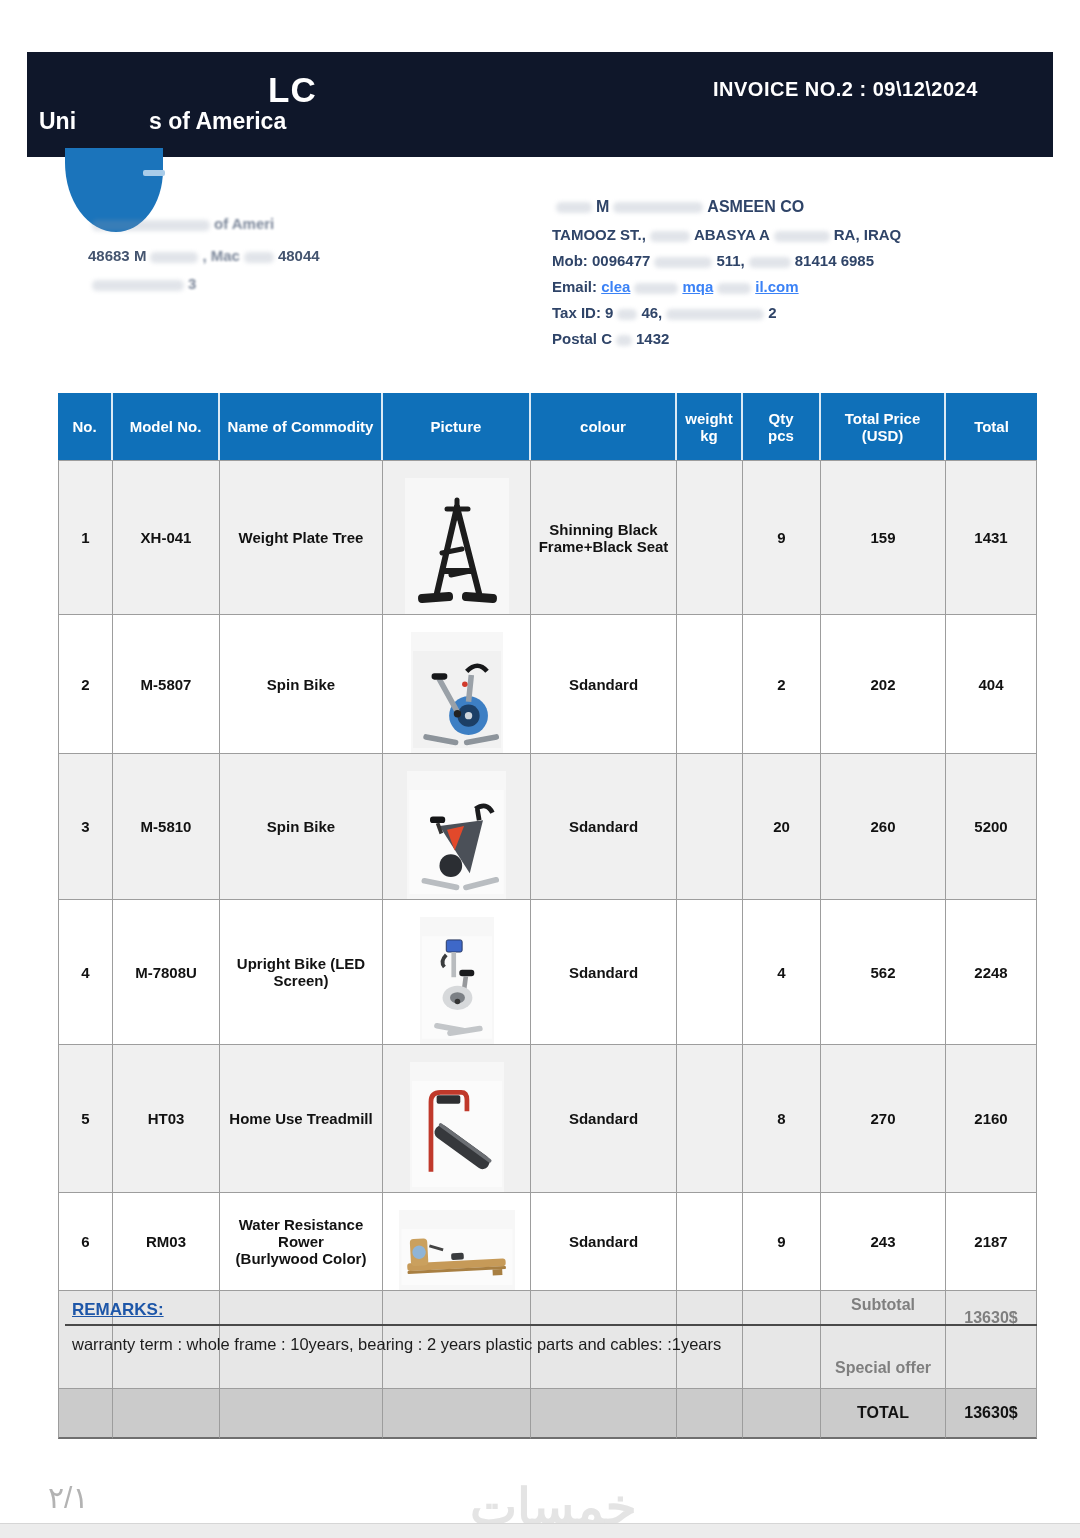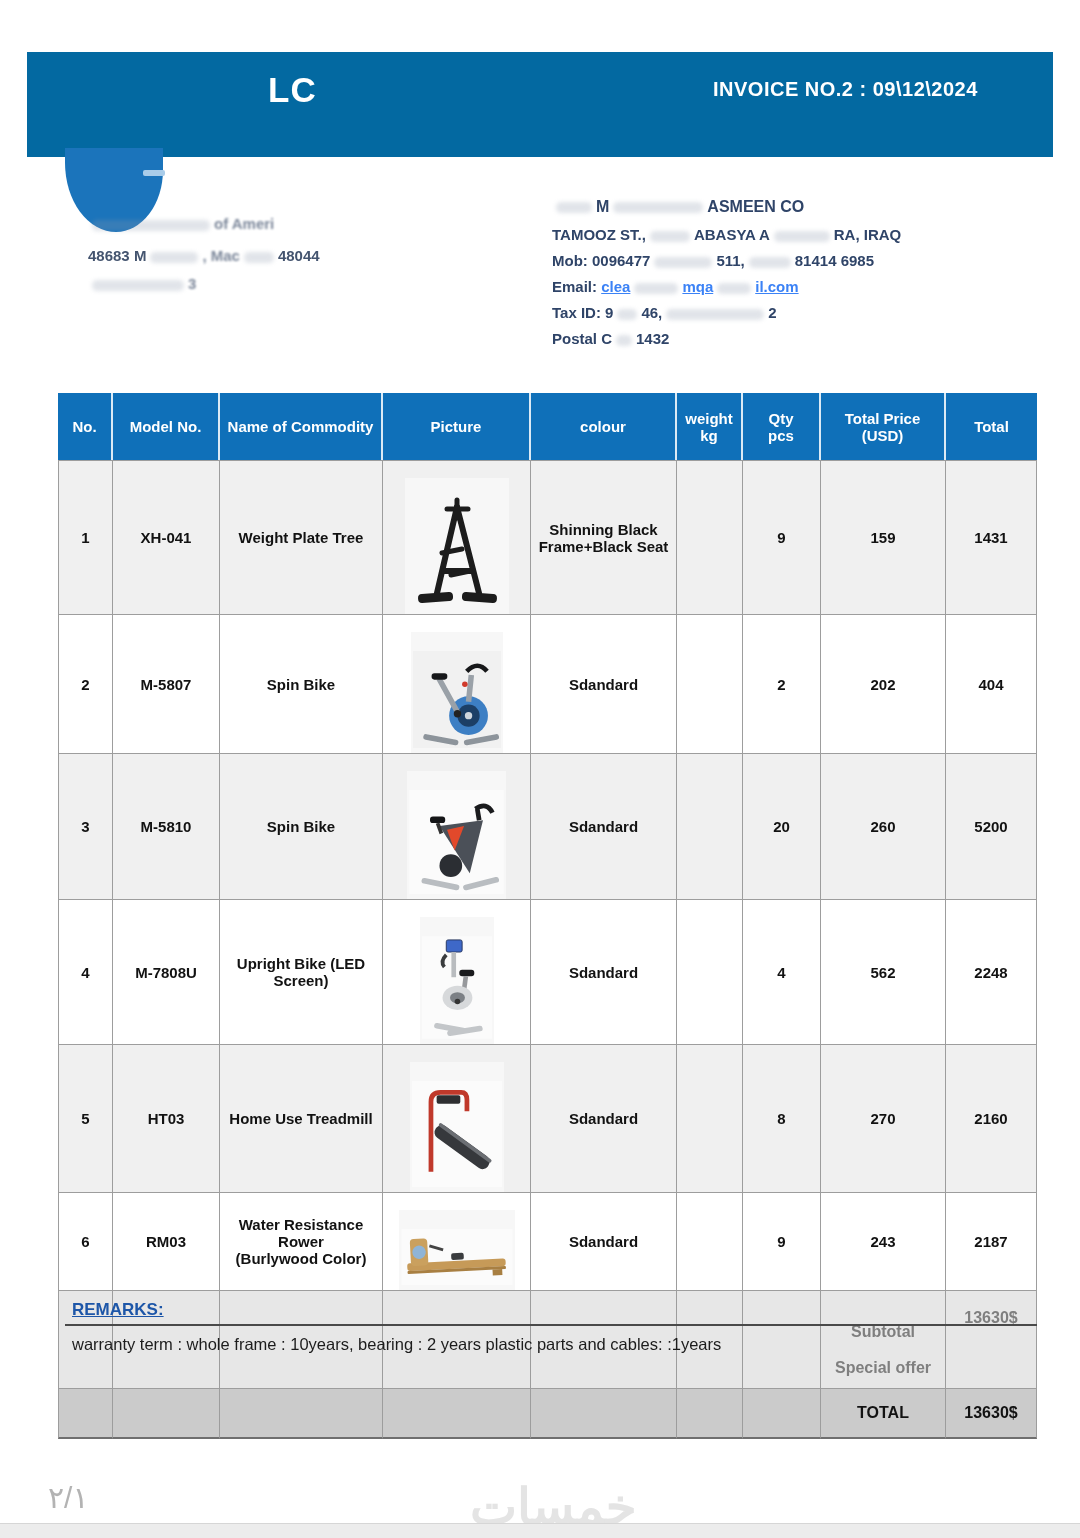--- a/index.html
+++ b/index.html
@@ -5,21 +5,21 @@
   * { margin:0; padding:0; box-sizing:border-box; }
   html,body { background:#fff; }
   body { font-family:"Liberation Sans", sans-serif; }
   .page {
     position:relative; width:1080px; height:1538px; background:#ffffff;
     overflow:hidden; margin:0 auto;
   }
   
   .band {
     position:absolute; left:27px; top:52px; width:1026px; height:105px;
-    background:#0369a1; color:#fff;
+    background:#0f172a; color:#fff;
   }
   .band-company { position:absolute; left:241px; top:18px; font-size:35px; font-weight:800; letter-spacing:1px; }
   .band-sub { position:absolute; top:56px; left:0; width:100%; height:30px; font-size:23px; font-weight:800; }
   .band-sub .f1 { position:absolute; left:12px; }
   .band-sub .f2 { position:absolute; left:122px; }
   .band-invoice { position:absolute; left:686px; top:26px; font-size:20px; font-weight:600; letter-spacing:.5px; }
   .band-blob {
     position:absolute; left:38px; top:96px; width:98px; height:84px;
     background:#1b74bb; border-radius:0 0 55% 60% / 0 0 85% 95%;
   }
@@ -49,21 +49,21 @@
     border-right:1px solid #9d9d9d; border-bottom:1px solid #9d9d9d;
     font-size:15px; font-weight:600; color:#121212; text-align:center;
     vertical-align:middle; white-space:pre-line;
   }
   table.inv td:first-child { border-left:1px solid #9d9d9d; }
   table.inv tbody tr:first-child td { border-top:1px solid #9d9d9d; }
   tr.r-odd td { background:#f0f0f0; }
   tr.r-even td { background:#ffffff; }
   .pic-wrap { display:inline-block; background:#f7f7f7; padding:2px; }
   tr.sum-row td { background:#e7e7e7; height:98px; position:relative; }
-  .sum-label { position:absolute; left:0; right:0; top:32px; color:#7f7f7f; font-weight:600; font-size:16px; }
+  .sum-label { position:absolute; left:0; right:0; top:5px; color:#7f7f7f; font-weight:600; font-size:16px; }
   .sum-label2 { position:absolute; left:0; right:0; top:68px; color:#7f7f7f; font-weight:600; font-size:16px; }
   .sum-value { position:absolute; left:0; right:0; top:18px; color:#7f7f7f; font-weight:600; font-size:16px; }
   tr.total-row td { background:#cbcbcb; height:50px; border-bottom:2px solid #6f6f6f; font-weight:800; font-size:16px; }
 
   
   .remarks { position:absolute; left:65px; top:1300px; width:972px; color:#1c1c1c; }
   .remarks-title { color:#1d56a8; font-weight:800; font-size:17px; text-decoration:underline; display:inline-block; margin-left:7px; }
   .remarks-rule { width:972px; height:2px; background:#4a4a4a; margin-top:4px; }
   .remarks-warranty { margin:9px 0 0 7px; font-size:16.5px; }
   .remarks-list { margin:26px 0 0 48px; font-size:16.5px; }
@@ -75,20 +75,24 @@
   .watermark { position:absolute; left:470px; top:1478px; color:#e4e4e4; font-size:50px; font-weight:800; }
   .bottom-strip { position:absolute; left:0; bottom:0; width:1080px; height:15px; background:#ececec; border-top:1px solid #d6d6d6; }
 </style>
 </head>
 <body>
 
 <div class="page">
 
   <div class="band">
     <div class="band-company">LC</div>
+    <div class="band-sub">
+      <span class="f1">Uni</span>
+      <span class="f2">s of America</span>
+    </div>
     <div class="band-invoice">INVOICE NO.2 :  09\12\2024</div>
     <div class="band-blob"></div>
     <div class="band-dash"></div>
   </div>
 
   <div class="addr-left">
     <div class="addr-line" style="top:0;">
       <span class="smudge" style="width:118px;"></span><span class="blurred">of Ameri</span>
     </div>
     <div class="addr-line" style="top:32px;">

